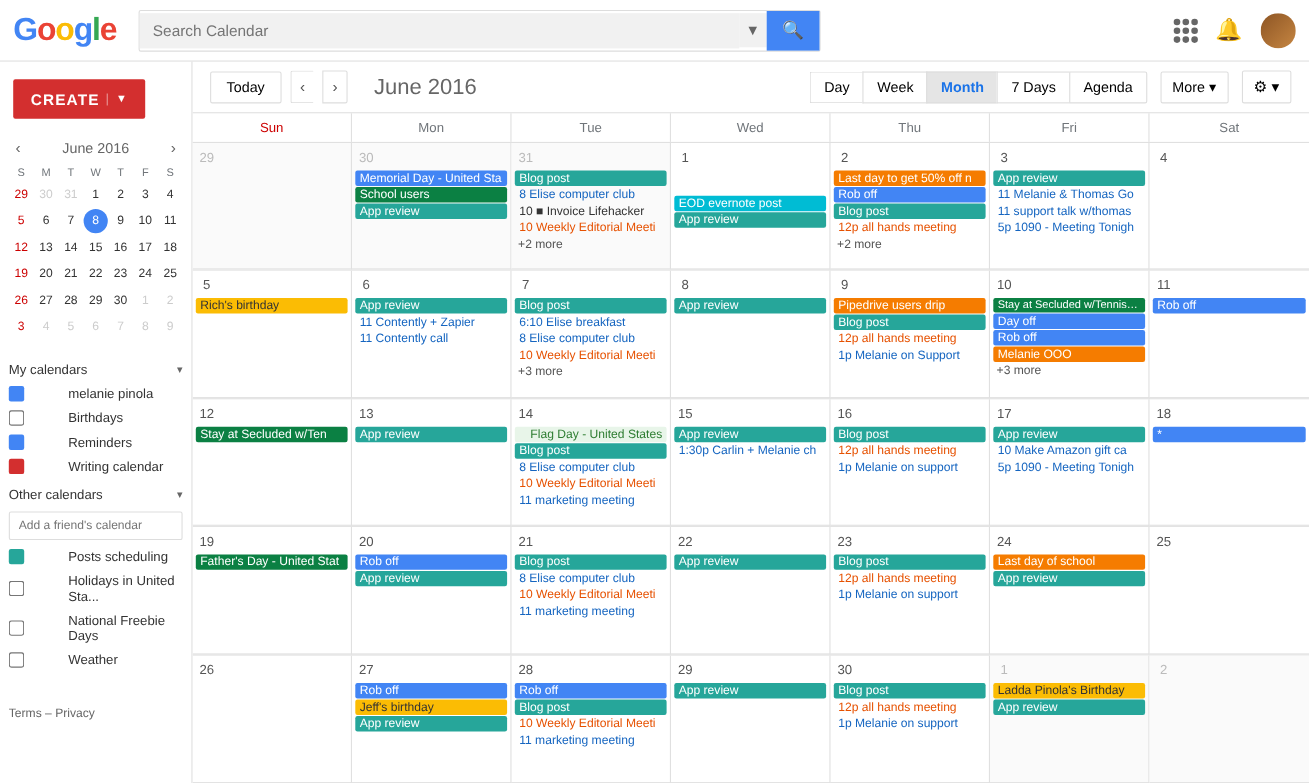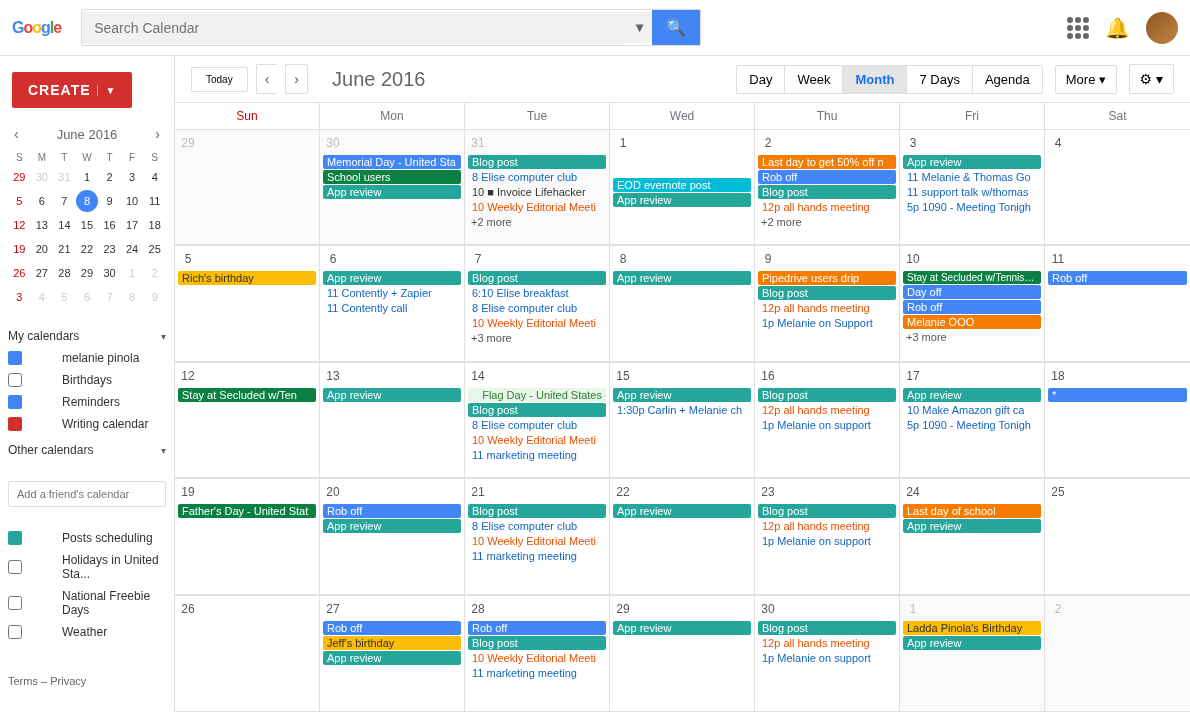--- a/index.html
+++ b/index.html
@@ -1,20 +1,20 @@
 <!DOCTYPE html>
 <html><head>
   <meta charset="utf-8">
   <style>
     * { box-sizing: border-box; margin: 0; padding: 0; }
     body { font-family: Arial, sans-serif; font-size: 12px; color: #333; background: #fff; overflow: hidden; }
 
     
     .header { display: flex; align-items: center; padding: 8px 12px; border-bottom: 1px solid #e0e0e0; height: 56px; gap: 12px; }
-    .google-logo { font-size: 16px; font-weight: bold; letter-spacing: -1px; margin-right: 8px; }
+    .google-logo { font-size: 29px; font-weight: bold; letter-spacing: -1px; margin-right: 8px; }
     .logo-g { color: #4285F4; }
     .logo-o1 { color: #EA4335; }
     .logo-o2 { color: #FBBC05; }
     .logo-g2 { color: #4285F4; }
     .logo-l { color: #34A853; }
     .logo-e { color: #EA4335; }
     .search-container { flex: 1; max-width: 620px; display: flex; align-items: center; border: 1px solid #ddd; border-radius: 2px; }
     .search-input { flex: 1; border: none; outline: none; padding: 8px 12px; font-size: 14px; color: #555; background: #f1f1f1; }
     .search-dropdown-btn { padding: 8px 6px; background: #f1f1f1; border: none; cursor: pointer; color: #666; }
     .search-btn { background: #4285F4; border: none; padding: 8px 14px; cursor: pointer; color: white; font-size: 16px; }
@@ -46,27 +46,27 @@
     .mini-cal-day.sunday { color: #c00; }
 
     
     .section-header { display: flex; align-items: center; padding: 8px 8px 4px; cursor: pointer; }
     .section-title { font-size: 12px; color: #333; flex: 1; }
     .section-arrow { font-size: 10px; color: #666; }
     .calendar-item { display: flex; align-items: center; padding: 4px 8px; cursor: pointer; gap: 32px; }
     .cal-color { width: 14px; height: 14px; border-radius: 2px; margin-right: 8px; flex-shrink: 0; }
     .cal-checkbox { width: 14px; height: 14px; margin-right: 8px; flex-shrink: 0; }
     .cal-label { font-size: 12px; color: #333; }
-    .add-friend-input { margin: 20px 8px; padding: 6px 8px; border: 1px solid #ddd; border-radius: 2px; font-size: 11px; color: #999; width: calc(100% - 16px); }
+    .add-friend-input { margin: 4px 8px; padding: 6px 8px; border: 1px solid #ddd; border-radius: 2px; font-size: 11px; color: #999; width: calc(100% - 16px); }
     .sidebar-bottom { padding: 8px; font-size: 11px; color: #666; }
     .sidebar-link { color: #666; text-decoration: none; cursor: pointer; }
 
     
     .cal-toolbar { display: flex; align-items: center; padding: 8px 16px; gap: 8px; border-bottom: 1px solid #e0e0e0; }
-    .today-btn { padding: 6px 14px; border: 1px solid #ddd; border-radius: 2px; background: white; cursor: pointer; font-size: 10px; }
+    .today-btn { padding: 6px 14px; border: 1px solid #ddd; border-radius: 2px; background: white; cursor: pointer; font-size: 13px; }
     .nav-btn { padding: 6px 8px; border: 1px solid #ddd; background: white; cursor: pointer; font-size: 14px; color: #555; }
     .nav-btn.left { border-right: none; border-radius: 2px 0 0 2px; }
     .nav-btn.right { border-radius: 0 2px 2px 0; }
     .cal-title { font-size: 20px; color: #666; margin: 0 16px; }
     .view-btns { margin-left: auto; display: flex; align-items: flex-end; }
     .view-btn { padding: 6px 12px; border: 1px solid #ddd; background: white; cursor: pointer; font-size: 13px; border-right: none; }
     .view-btn:first-child { border-radius: 2px 0 0 2px; }
     .view-btn.active { background: #e5e5e5; color: #1a73e8; font-weight: bold; }
     .more-btn { padding: 6px 10px; border: 1px solid #ddd; border-radius: 2px; background: white; cursor: pointer; font-size: 13px; margin-left: 4px; }
     .settings-btn { padding: 6px 10px; border: 1px solid #ddd; border-radius: 2px; background: white; cursor: pointer; font-size: 14px; margin-left: 4px; }

